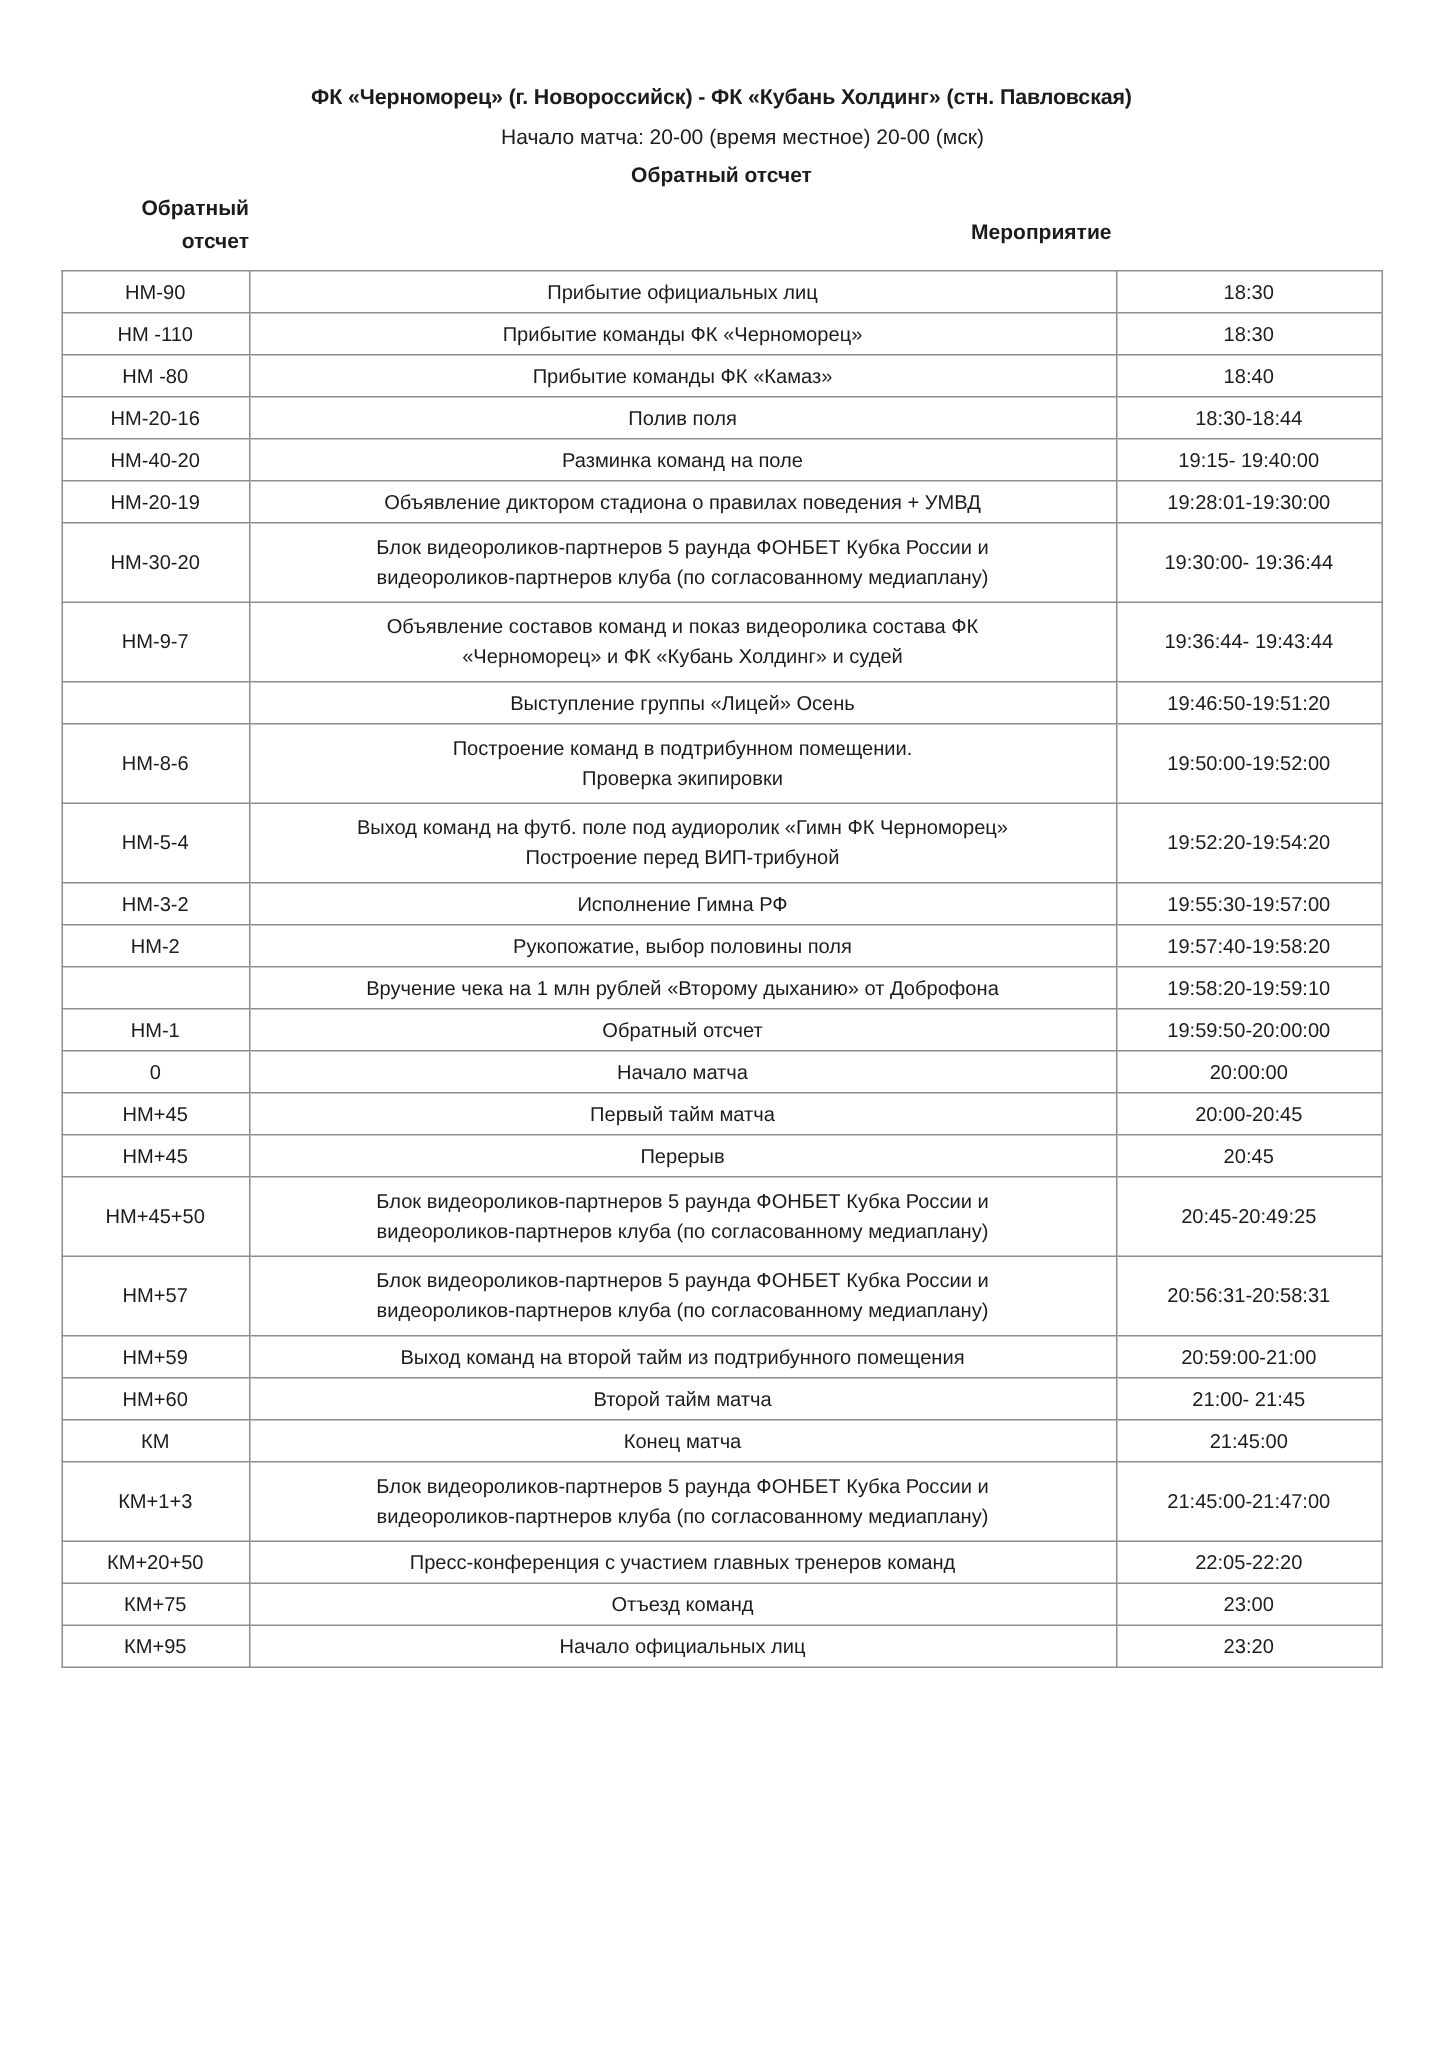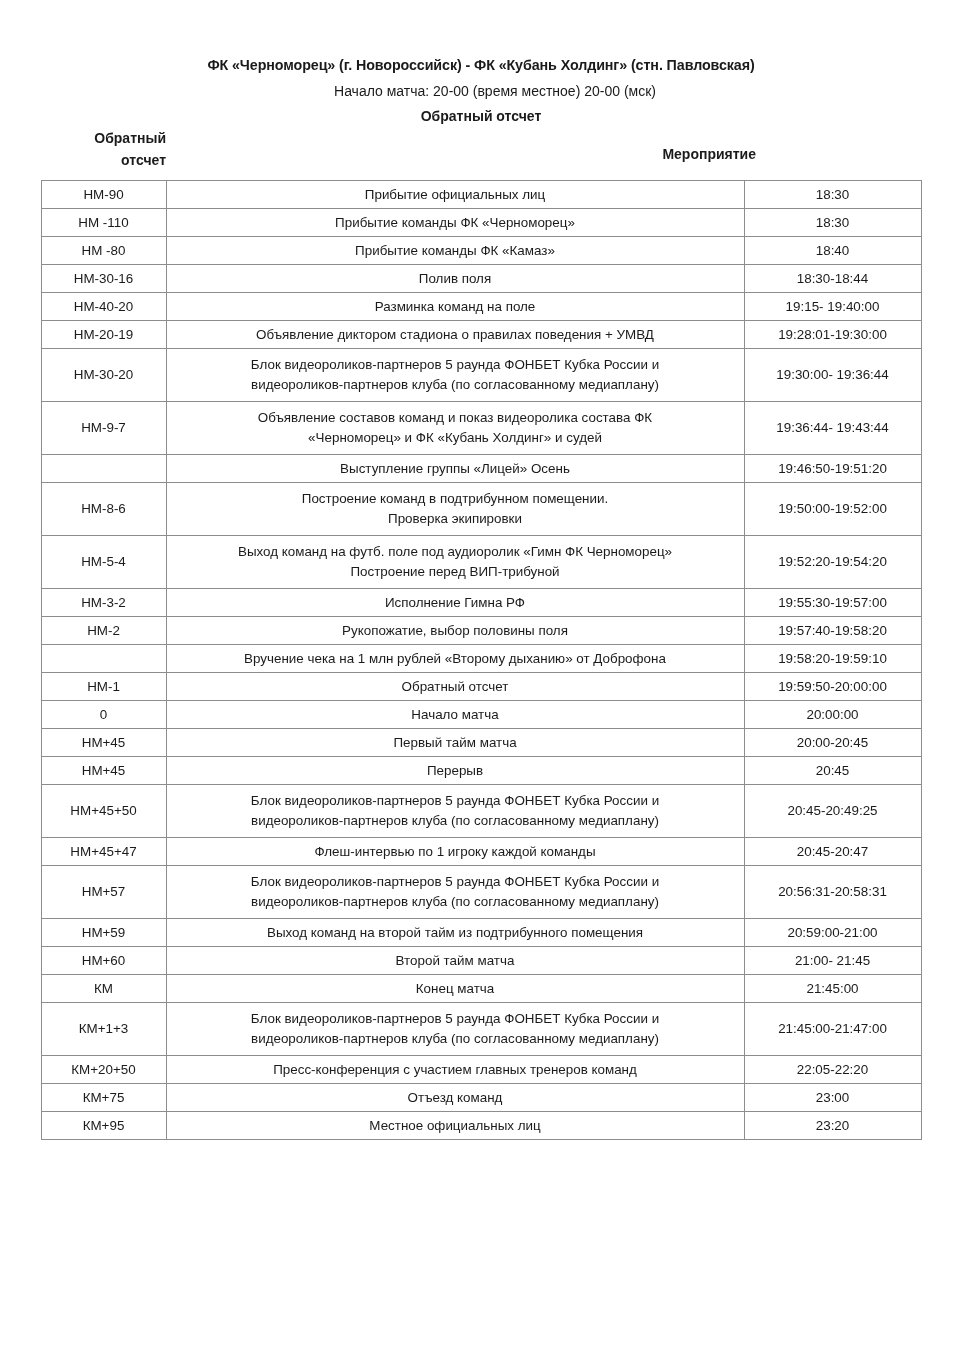--- a/index.html
+++ b/index.html
@@ -62,21 +62,21 @@
     font-weight: bold;
     text-align: right;
     line-height: 1.55;
   }
   .ch-countdown {
     left: 0;
     width: 125px;
     top: 0;
   }
   .ch-event {
-    left: 137px;
+    left: 122px;
     width: 578px;
     top: 16px;
   }
   .ch-time {
     left: 703px;
     width: 177px;
     top: 0;
   }
 
   
@@ -143,21 +143,21 @@
           <td class="cell-countdown">НМ -110</td>
           <td class="cell-event"><span>Прибытие команды ФК «Черноморец»</span></td>
           <td class="cell-time">18:30</td>
         </tr>
         <tr class="r1">
           <td class="cell-countdown">НМ -80</td>
           <td class="cell-event"><span>Прибытие команды ФК «Камаз»</span></td>
           <td class="cell-time">18:40</td>
         </tr>
         <tr class="r1">
-          <td class="cell-countdown">НМ-30-16</td>
+          <td class="cell-countdown">НМ-20-16</td>
           <td class="cell-event"><span>Полив поля</span></td>
           <td class="cell-time">18:30-18:44</td>
         </tr>
         <tr class="r1">
           <td class="cell-countdown">НМ-40-20</td>
           <td class="cell-event"><span>Разминка команд на поле</span></td>
           <td class="cell-time">19:15- 19:40:00</td>
         </tr>
         <tr class="r1">
           <td class="cell-countdown">НМ-20-19</td>
@@ -222,25 +222,20 @@
         <tr class="r1">
           <td class="cell-countdown">НМ+45</td>
           <td class="cell-event"><span>Перерыв</span></td>
           <td class="cell-time">20:45</td>
         </tr>
         <tr class="r2">
           <td class="cell-countdown">НМ+45+50</td>
           <td class="cell-event"><span>Блок видеороликов-партнеров 5 раунда ФОНБЕТ Кубка России и</span><span class="line2">видеороликов-партнеров клуба (по согласованному медиаплану)</span></td>
           <td class="cell-time">20:45-20:49:25</td>
         </tr>
-        <tr class="r1">
-          <td class="cell-countdown">НМ+45+47</td>
-          <td class="cell-event"><span>Флеш-интервью по 1 игроку каждой команды</span></td>
-          <td class="cell-time">20:45-20:47</td>
-        </tr>
         <tr class="r2">
           <td class="cell-countdown">НМ+57</td>
           <td class="cell-event"><span>Блок видеороликов-партнеров 5 раунда ФОНБЕТ Кубка России и</span><span class="line2">видеороликов-партнеров клуба (по согласованному медиаплану)</span></td>
           <td class="cell-time">20:56:31-20:58:31</td>
         </tr>
         <tr class="r1">
           <td class="cell-countdown">НМ+59</td>
           <td class="cell-event"><span>Выход команд на второй тайм из подтрибунного помещения</span></td>
           <td class="cell-time">20:59:00-21:00</td>
         </tr>
@@ -264,19 +259,19 @@
           <td class="cell-event"><span>Пресс-конференция с участием главных тренеров команд</span></td>
           <td class="cell-time">22:05-22:20</td>
         </tr>
         <tr class="r1">
           <td class="cell-countdown">КМ+75</td>
           <td class="cell-event"><span>Отъезд команд</span></td>
           <td class="cell-time">23:00</td>
         </tr>
         <tr class="r1">
           <td class="cell-countdown">КМ+95</td>
-          <td class="cell-event"><span>Местное официальных лиц</span></td>
+          <td class="cell-event"><span>Начало официальных лиц</span></td>
           <td class="cell-time">23:20</td>
         </tr>
       </tbody>
   </table>
 
 </div>
 
 </body></html>

